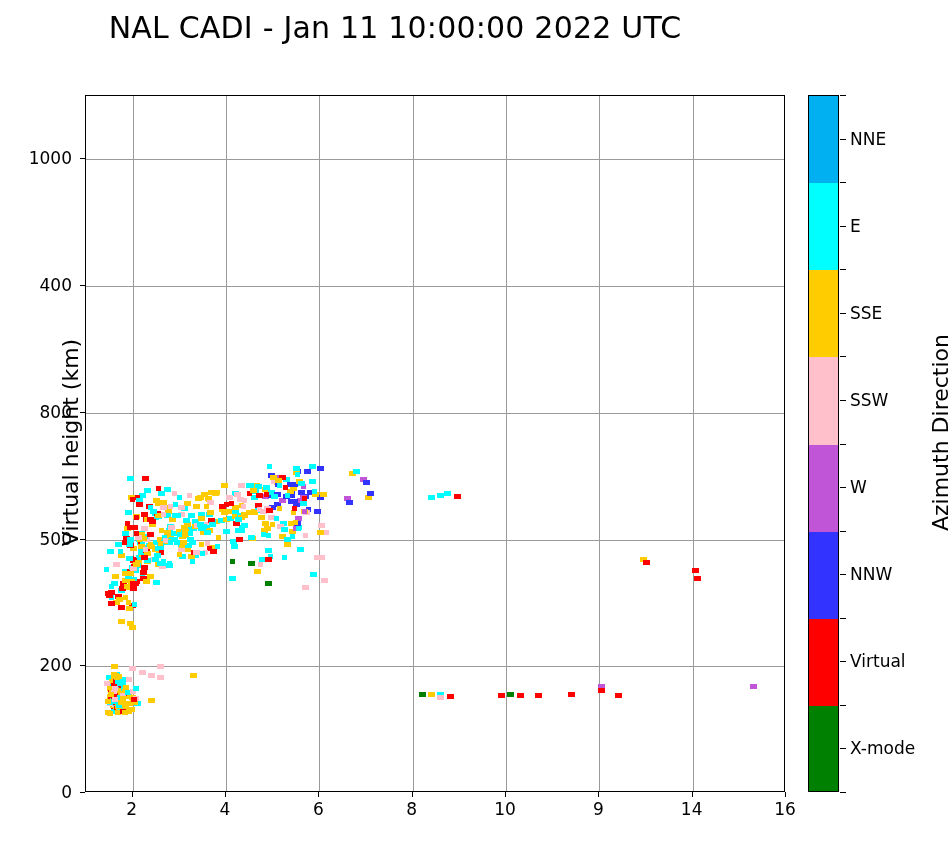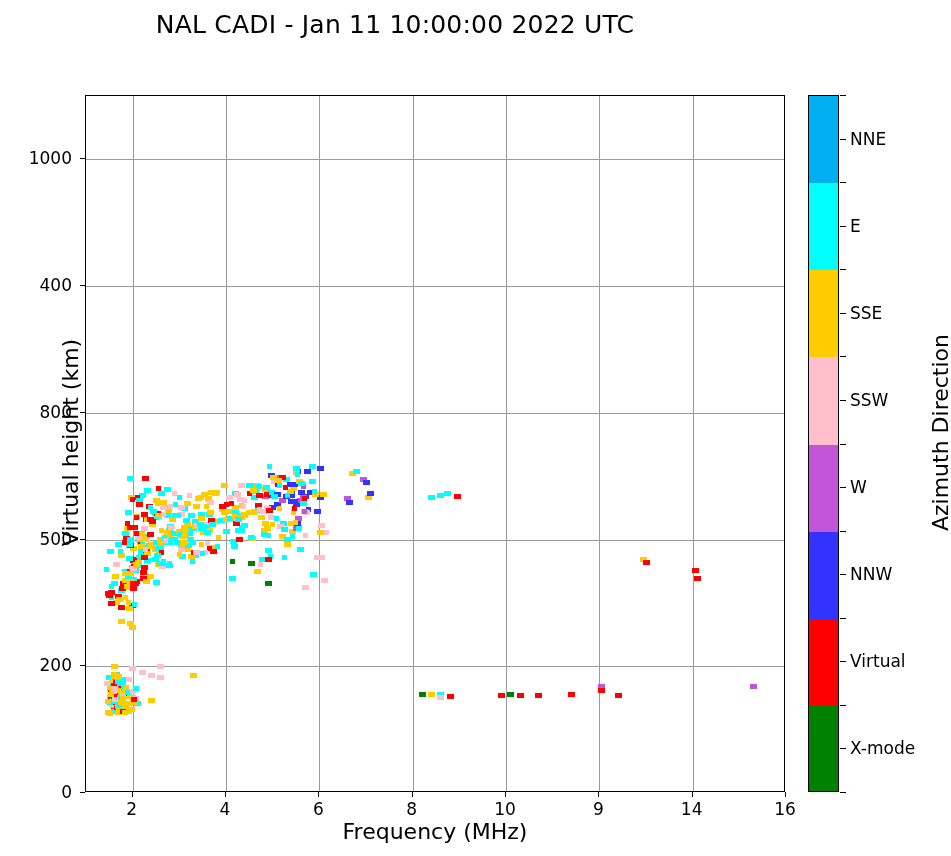--- a/index.html
+++ b/index.html
@@ -6,21 +6,21 @@
   body{
     width:951px;height:856px;background:#ffffff;
     font-family:"DejaVu Sans", sans-serif;
     overflow:hidden;position:relative;
   }
   #root{position:absolute;inset:0;}
 
   
   #title{
     position:absolute;left:0;top:10px;width:790px;
-    text-align:center;font-size:25px;color:#000;
+    text-align:center;font-size:30px;color:#000;
     font-family:"DejaVu Sans", sans-serif;
     letter-spacing:.2px;
   }
 
   
   #plot{
     position:absolute;left:85px;top:95px;width:700px;height:697px;
     border:1px solid #000;box-sizing:border-box;background:#fff;
     overflow:hidden;
   }
@@ -759,21 +759,20 @@
       <div class="ticky" style="top: 538.545px;"></div>
       <div class="ticky-lbl" style="top: 528.545px;">500</div>
       <div class="ticky" style="top: 411.818px;"></div>
       <div class="ticky-lbl" style="top: 401.818px;">800</div>
       <div class="ticky" style="top: 285.091px;"></div>
       <div class="ticky-lbl" style="top: 275.091px;">400</div>
       <div class="ticky" style="top: 158.364px;"></div>
       <div class="ticky-lbl" style="top: 148.364px;">1000</div>
     </div>
 
-  <div id="xlabel">Frequency (MHz)</div>
   <div id="ylabel">Virtual height (km)</div>
 
   <div id="cbar">
       <div class="cseg" style="top: 0px; height: 87.125px; background: rgb(0, 176, 240);"></div>
       <div class="cseg" style="top: 87.125px; height: 87.125px; background: rgb(0, 255, 255);"></div>
       <div class="cseg" style="top: 174.25px; height: 87.125px; background: rgb(255, 204, 0);"></div>
       <div class="cseg" style="top: 261.375px; height: 87.125px; background: rgb(255, 192, 203);"></div>
       <div class="cseg" style="top: 348.5px; height: 87.125px; background: rgb(192, 85, 216);"></div>
       <div class="cseg" style="top: 435.625px; height: 87.125px; background: rgb(51, 51, 255);"></div>
       <div class="cseg" style="top: 522.75px; height: 87.125px; background: rgb(255, 0, 0);"></div>

